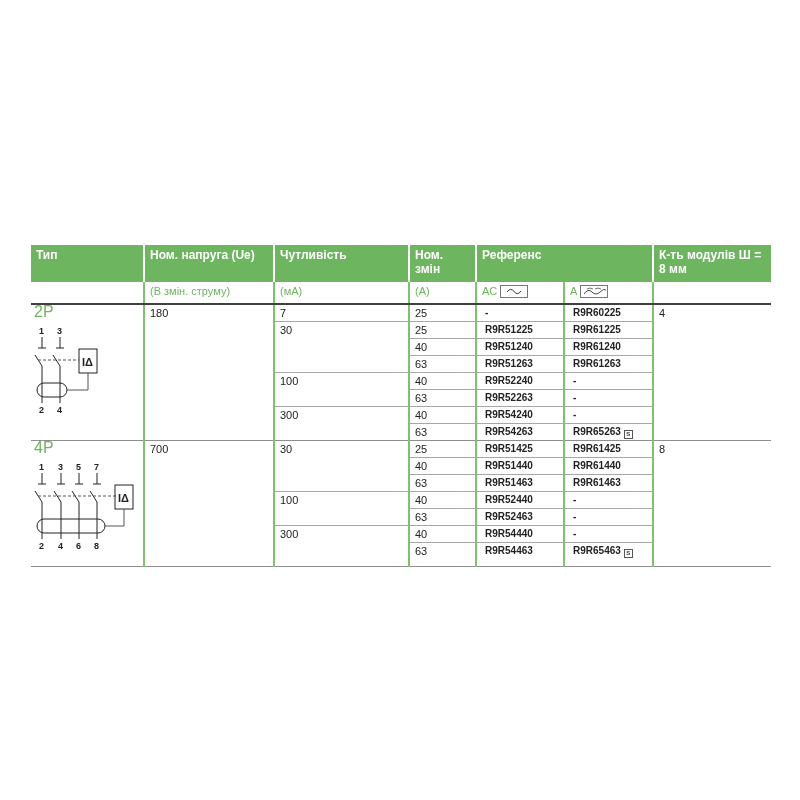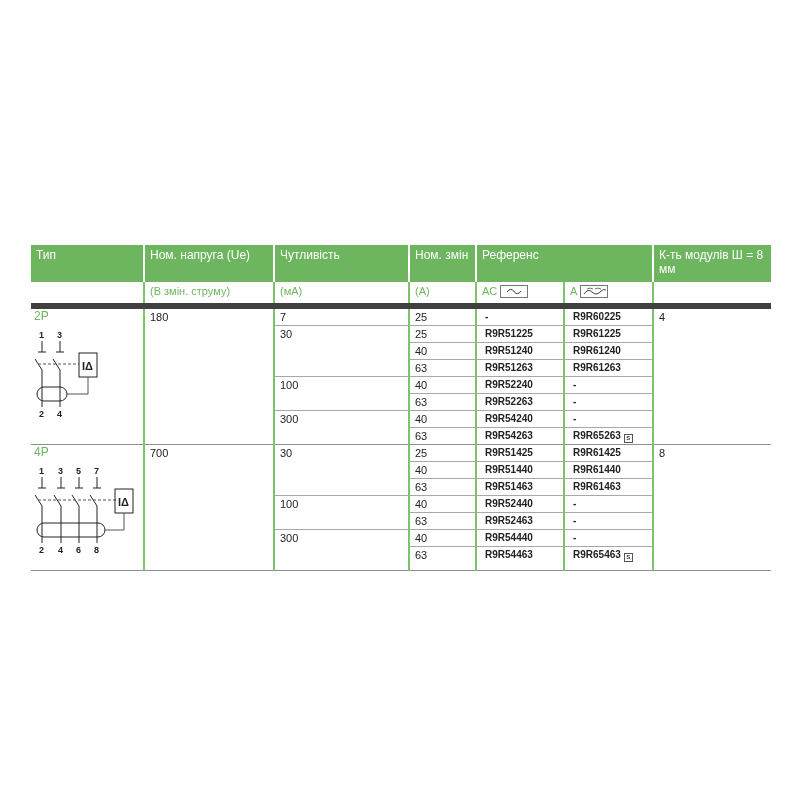--- a/index.html
+++ b/index.html
@@ -10,43 +10,43 @@
     font-size:11px; color:#222;
   }
   table.spec col.c1 { width:113px; }
   table.spec col.c2 { width:130px; }
   table.spec col.c3 { width:135px; }
   table.spec col.c4 { width:67px; }
   table.spec col.c5 { width:88px; }
   table.spec col.c6 { width:89px; }
   table.spec col.c7 { width:118px; }
   thead th {
-    background:#6db55e; color:#fff; font-weight:normal; text-align:left;
+    background:#6db55e; color:#fff; font-weight:bold; text-align:left;
     vertical-align:top; padding:3px 5px 2px 5px; font-size:12px; line-height:14px;
     border-left:2px solid #ffffff; height:32px;
   }
   thead th:first-child { border-left:none; }
   tr.sub td {
     color:#6db55e; height:19px; padding:2px 5px 0 5px; vertical-align:top;
-    border-left:2px solid #7cc46b; border-bottom:6px solid #404040; font-size:11px;
+    border-left:2px solid #7cc46b; border-bottom:2px solid #404040; font-size:11px;
   }
   tr.sub td:first-child { border-left:none; }
   tbody td {
     padding:1px 5px 0 5px; height:15px; line-height:14px; vertical-align:top;
     border-left:2px solid #7cc46b; border-bottom:1px solid #a8a8a8;
   }
   tbody td.first { border-left:none; }
   td.ref { font-weight:bold; font-size:10px; padding-left:8px; }
   td.type { color:#6db55e; padding:0 3px; }
   td.groupend, tr.groupend td { border-bottom:1px solid #8e8e8e; }
   .wave { display:inline-block; vertical-align:middle; margin-left:3px; border:1px solid #777; width:26px; height:11px; position:relative; top:-1px; }
   .wave svg { display:block; }
   .sbadge { display:inline-block; width:7px; height:7px; border:1px solid #555; margin-left:3px; position:relative; top:1px; font-size:6px; line-height:7px; text-align:center; color:#333; font-weight:bold; }
   .diagram { display:block; margin-top:2px; }
-  .type-label { display:block; font-size:12px; }
+  .type-label { display:block; font-size:16px; }
 </style>
 </head>
 <body>
 
 <table class="spec">
   <colgroup>
       <col class="c1">
       <col class="c2">
       <col class="c3">
       <col class="c4">

